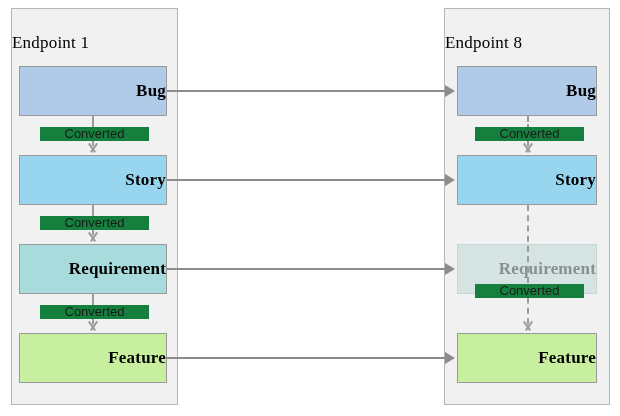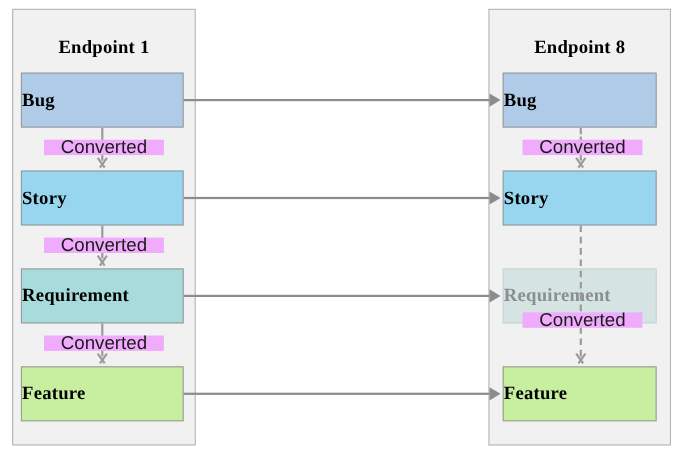--- a/index.html
+++ b/index.html
@@ -20,36 +20,35 @@
   .panel {
     position: absolute;
     background: #f1f1f1;
     border: 1px solid #b6b6b6;
     box-sizing: border-box;
   }
   .panel-title {
     position: absolute;
     left: 0;
     right: 0;
-    text-align: center;
     font-family: "Liberation Serif", serif;
-    font-weight: bold;
+    font-weight: normal;
     font-size: 17px;
     color: #000000;
     letter-spacing: .2px;
   }
 
   
   .node {
     position: absolute;
     box-sizing: border-box;
     border: 1px solid #9a9a9a;
     display: flex;
     align-items: center;
-    justify-content: flex-start;
+    justify-content: flex-end;
     font-family: "Liberation Serif", serif;
     font-weight: bold;
     font-size: 17px;
     color: #000000;
     letter-spacing: .2px;
   }
   .node.faded {
     border-color: #c9d4d4;
     color: #8a8f90;
   }
@@ -76,23 +75,23 @@
     width: 2px;
     height: 11px;
     background: #9b9b9b;
   }
   .vhead::before { left: 1px;  transform: rotate(-35deg); transform-origin: top left; }
   .vhead::after  { right: 1px; transform: rotate(35deg);  transform-origin: top right; }
 
   
   .edge-label {
     position: absolute;
-    background: #f0abfc;
+    background: #15803d;
     font-family: "Liberation Sans", sans-serif;
-    font-size: 17px;
+    font-size: 13px;
     color: #1a1a1a;
     line-height: 14px;
     padding: 0 2px;
     white-space: nowrap;
     text-align: center;
   }
 
   
   .hline {
     position: absolute;

